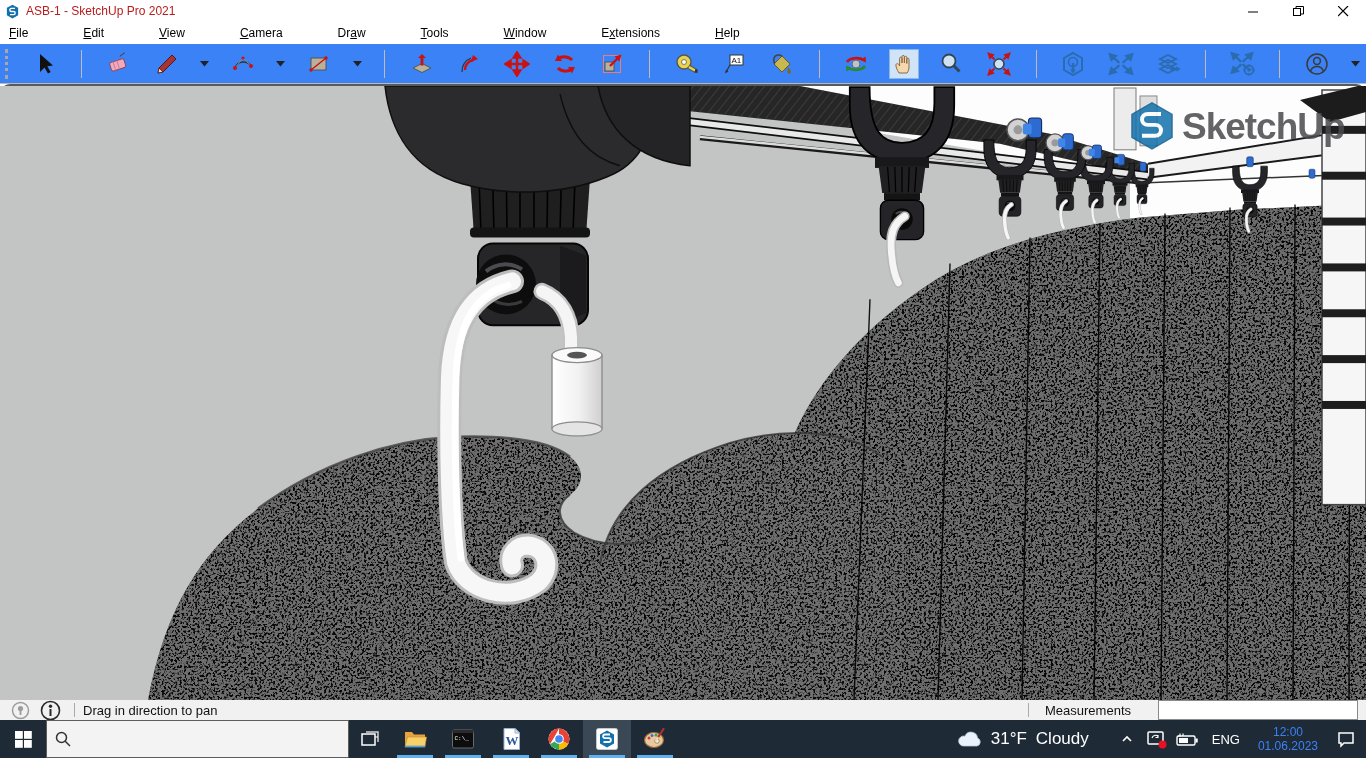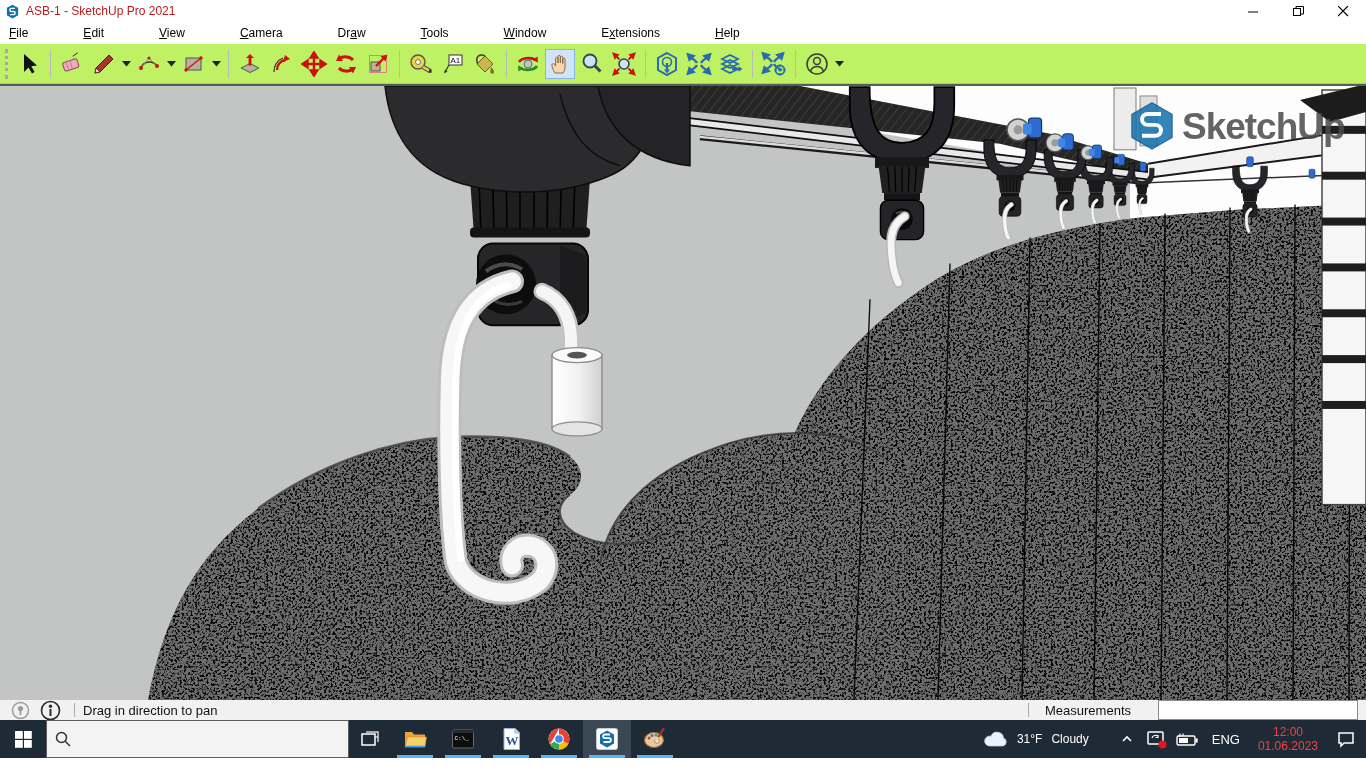--- a/index.html
+++ b/index.html
@@ -14,30 +14,30 @@
   .wincontrols { display:flex; height:22px; }
   .wbtn { width:45px; height:22px; display:flex; align-items:center; justify-content:center; background:transparent; border:none; cursor:default; }
   .wbtn svg { display:block; }
 
   
   .menubar { height:22px; background:#ffffff; display:flex; align-items:center; font-size:12px; color:#000; padding-left:2px; flex:0 0 auto;gap:41px; }
   .menu-item { padding:3px 7px; }
   .menu-item u { text-decoration:underline; }
 
   
-  .toolbar { height:40px; background:#bef264; display:flex; align-items:center; padding:0 4px; flex:0 0 auto; border-bottom:1px solid #b9b9b9; }
+  .toolbar { height:40px; background:#3b82f6; display:flex; align-items:center; padding:0 4px; flex:0 0 auto; border-bottom:1px solid #b9b9b9;justify-content:space-between; }
   .grip { width:4px; height:30px; border-left:3px dotted #a8a8a8; margin:0 4px 0 1px; }
   .tbtn { width:30px; height:30px; border:1px solid transparent; background:transparent; display:flex; align-items:center; justify-content:center; margin:0 1px; padding:0; }
   .tbtn.active { background:#cfe4f8; border-color:#8ab6e4; }
   .tbtn svg { display:block; }
   .tdrop { width:13px; height:30px; border:none; background:transparent; display:flex; align-items:center; justify-content:center; padding:0; }
   .tsep { width:1px; height:28px; background:#bcbcbc; margin:0 5px; }
 
   
-  .viewport { height:616px; flex:0 0 auto; position:relative; border-top:2px solid #5a5a5a; }
+  .viewport { height:616px; flex:0 0 auto; position:relative; border-top:2px solid #5a5a5a;border-radius:10px; }
   .viewport svg { display:block; }
 
   
   .statusbar { height:20px; background:#f1f1f1; display:flex; align-items:center; font-size:13px; color:#111; padding:0 6px; flex:0 0 auto; }
   .sbicon { margin:0 5px; display:flex; }
   .ssep { width:1px; height:14px; background:#aaa; margin:0 8px; }
   .hint { flex:0 0 auto; }
   .spacer { flex:1; }
   .meas-label { margin:0 27px 0 8px; }
   .meas-input { width:200px; height:20px; border:1px solid #8a8a8a; background:#fff; font-size:12px; padding:0 4px; margin-right:2px; font-family:"Liberation Sans",sans-serif; }
@@ -45,26 +45,26 @@
   
   .taskbar { height:38px; background:#1e2a36; display:flex; align-items:stretch; color:#fff; flex:0 0 auto; }
   .startbtn { width:46px; display:flex; align-items:center; justify-content:center; background:transparent; border:none; }
   .searchbox { width:303px; background:#f3f3f3; border:1px solid #5c5c5c; display:flex; align-items:center; padding:0 8px; }
   .searchbox input { border:none; background:transparent; outline:none; font-size:14px; color:#444; width:100%; margin-left:8px; font-family:"Liberation Sans",sans-serif; }
   .taskview { width:42px; display:flex; align-items:center; justify-content:center; background:transparent; border:none; }
   .appbtn { width:48px; position:relative; display:flex; align-items:center; justify-content:center; background:transparent; border:none; }
   .appbtn.active { background:#3a4754; }
   .appbtn .runline { position:absolute; bottom:0; left:6px; right:6px; height:3px; background:#5fb2ee; }
   .tray { display:flex; align-items:center; margin-left:auto; }
-  .weather { display:flex; align-items:center; font-size:12px; color:#fff; margin-right:14px; }
+  .weather { display:flex; align-items:center; font-size:17px; color:#fff; margin-right:14px; }
   .weather svg { margin-right:8px; }
   .weather span { margin-right:9px; }
   .trayico { width:26px; display:flex; align-items:center; justify-content:center; background:transparent; border:none; margin:0 2px;text-align:center; }
   .lang { font-size:13px; color:#fff; padding:0 8px; }
-  .clock { text-align:center; font-size:12px; line-height:14px; color:#ef4444; padding:0 8px; }
+  .clock { text-align:center; font-size:12px; line-height:14px; color:#3b82f6; padding:0 8px; }
   .notif { width:40px; display:flex; align-items:center; justify-content:center; background:transparent; border:none; }
 </style>
 </head>
 <body>
 
 <div class="screen">
 
   <div class="titlebar">
     <span class="appicon">
       <svg width="15" height="15" viewBox="0 0 24 24">

